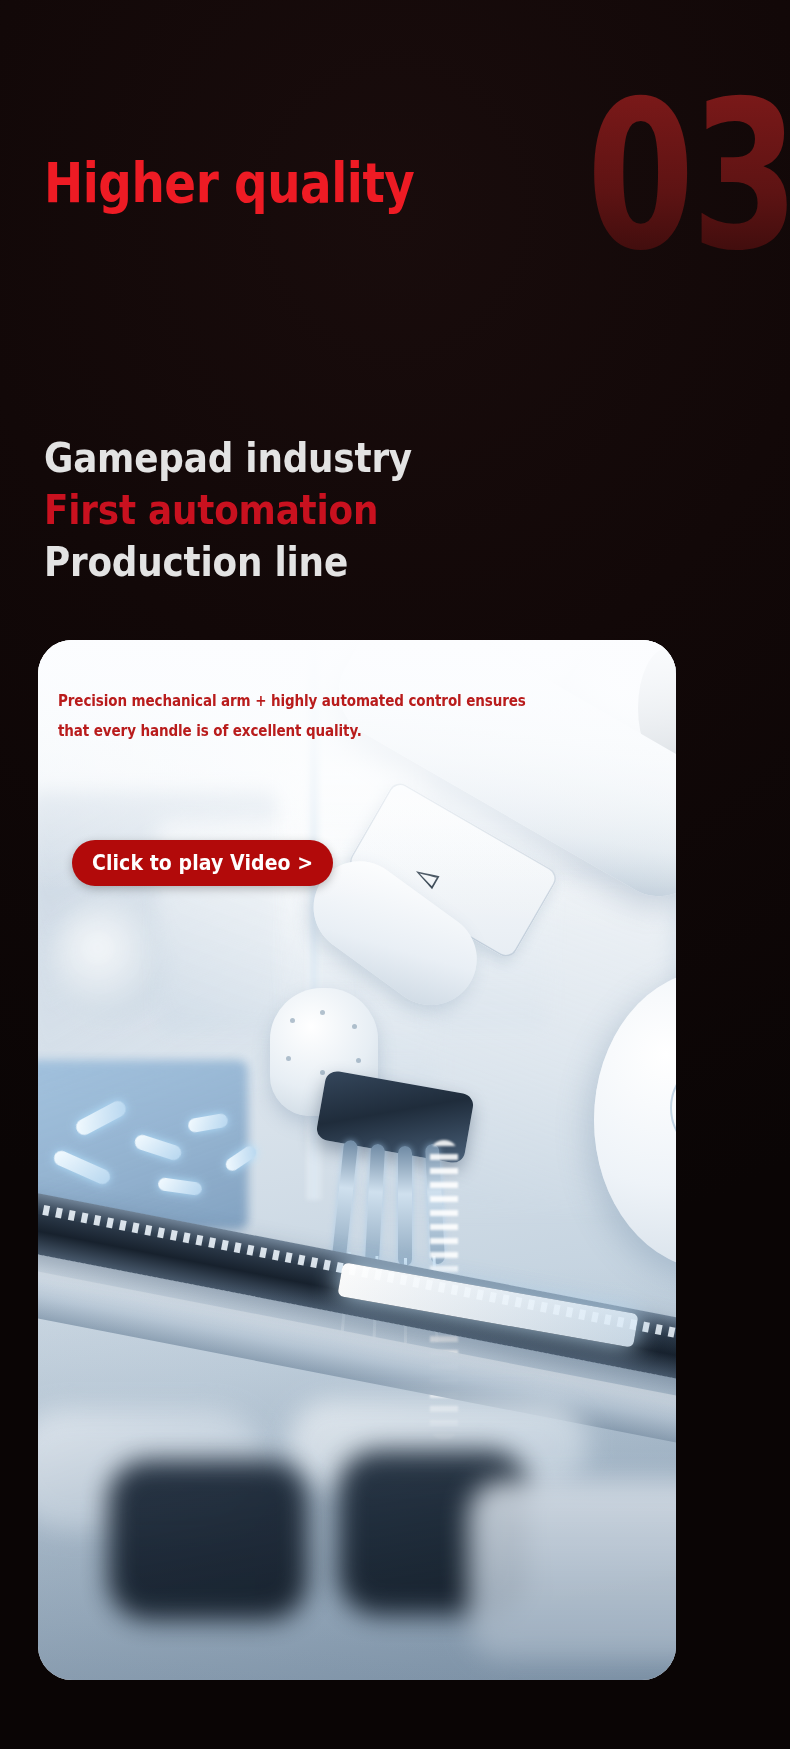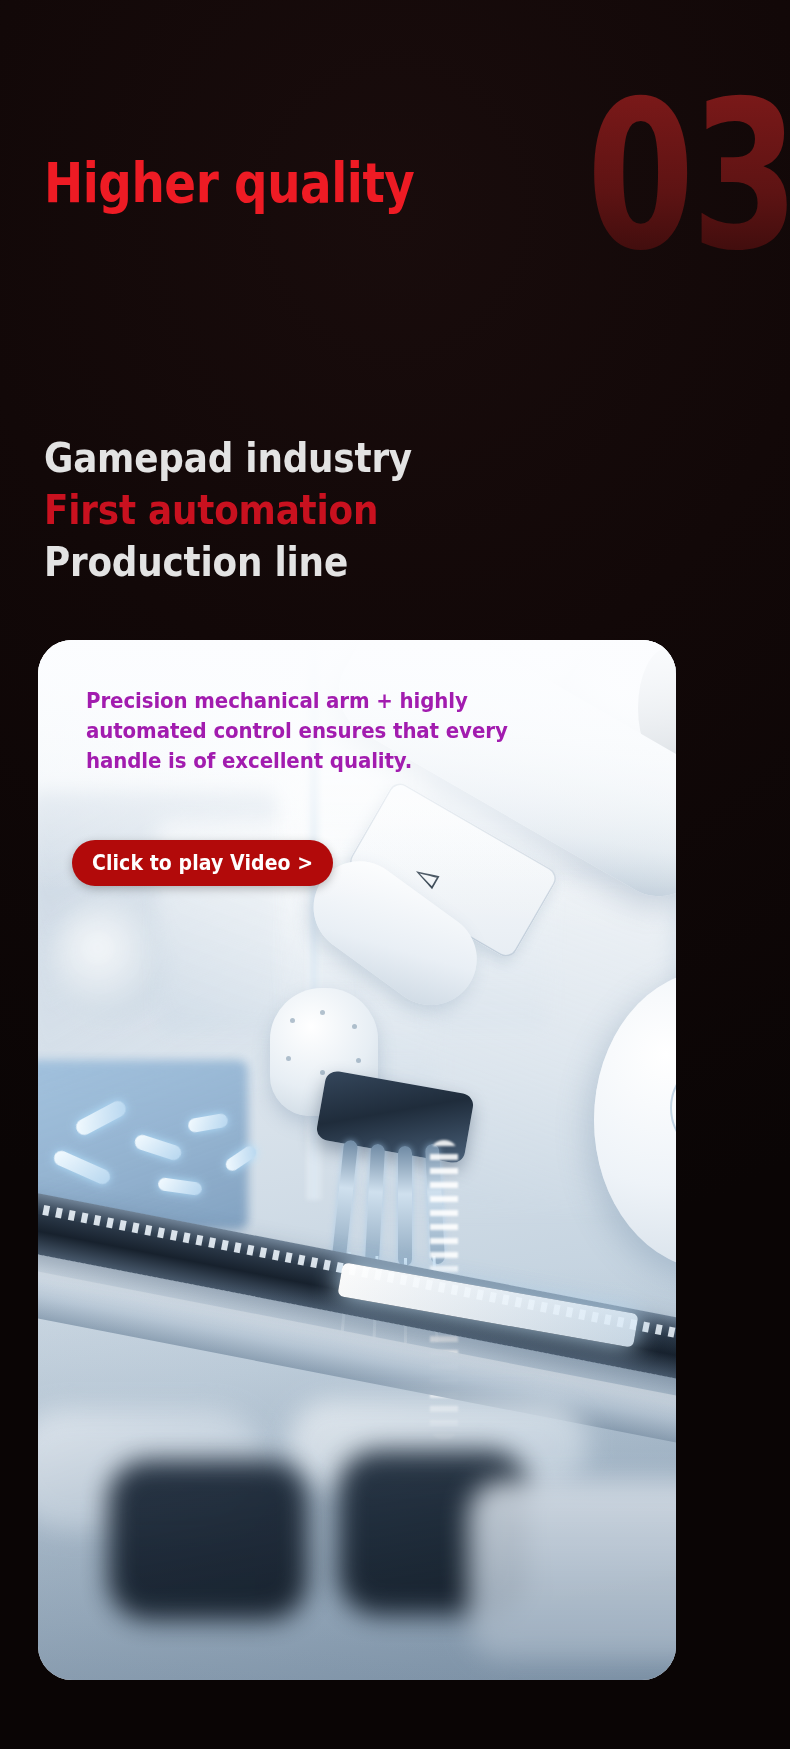--- a/index.html
+++ b/index.html
@@ -227,27 +227,27 @@
   
   .cast{inset:0;background:
      linear-gradient(185deg,rgba(255,255,255,.55) 0%,rgba(255,255,255,0) 28%),
      linear-gradient(0deg,rgba(25,45,70,.18) 0%,rgba(25,45,70,0) 40%);}
   .topwash{left:0;top:0;right:0;height:250px;
      background:linear-gradient(180deg,rgba(252,253,255,.96) 0%,rgba(250,252,254,.72) 42%,rgba(250,252,254,0) 100%);}
 
   
   .card-copy{
     position:absolute;
-    left:48px; top:46px;
+    left:20px; top:46px;
     width:480px;
     font-family:"DejaVu Sans Condensed","Liberation Sans",sans-serif;
     font-weight:bold;
-    font-size:22px;
+    font-size:15px;
     line-height:30px;
-    color:#a21caf;
+    color:#b91c1c;
     letter-spacing:-0.1px;
   }
   .play-btn{
     position:absolute;
     left:34px; top:200px;
     height:46px;
     padding:0 20px;
     display:inline-flex;align-items:center;
     border:none;border-radius:23px;
     background:#b20a0a;

